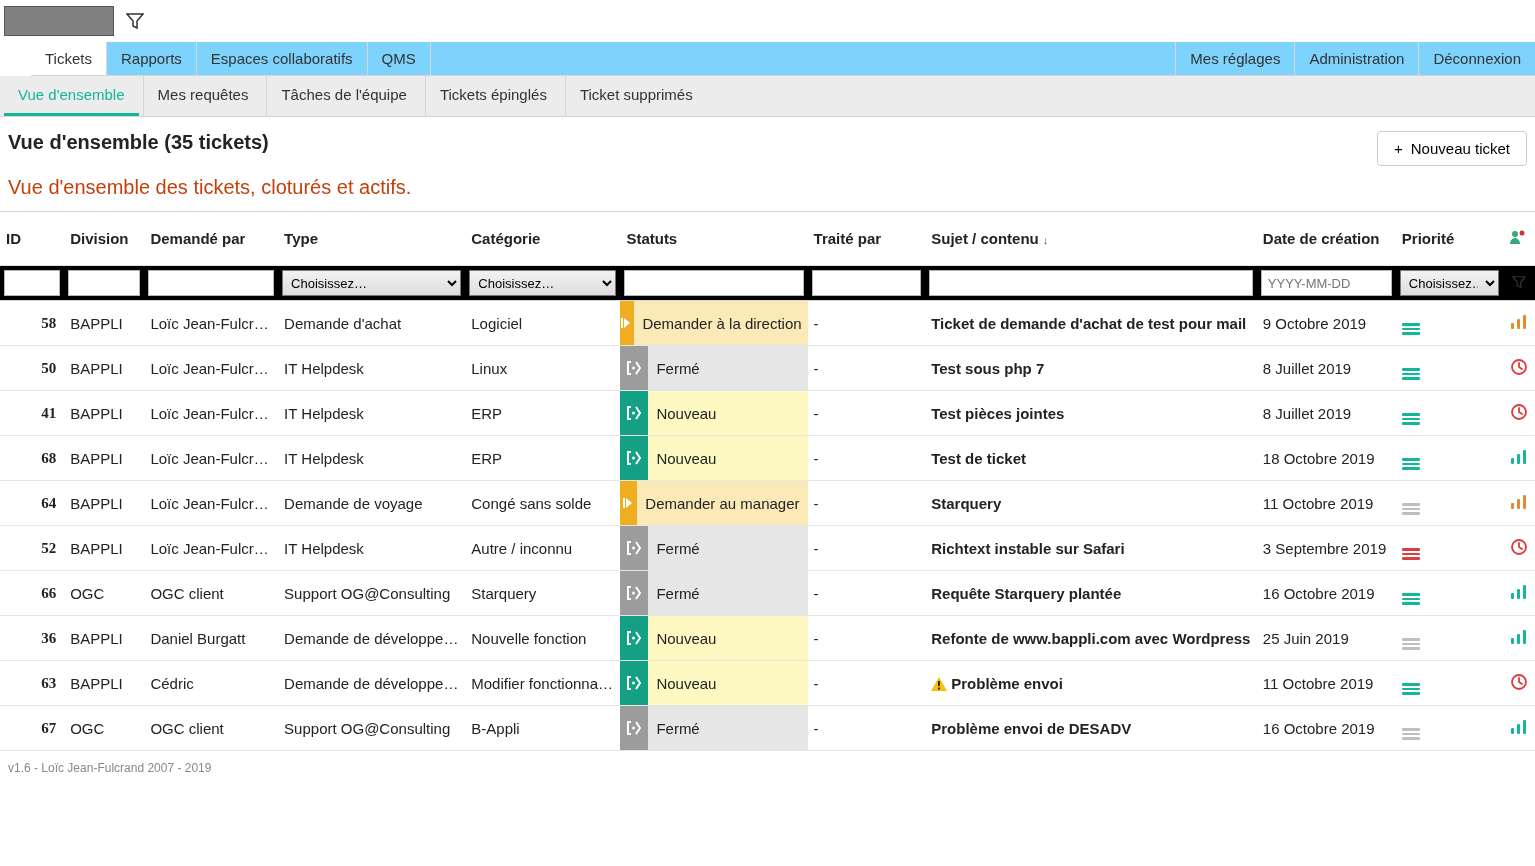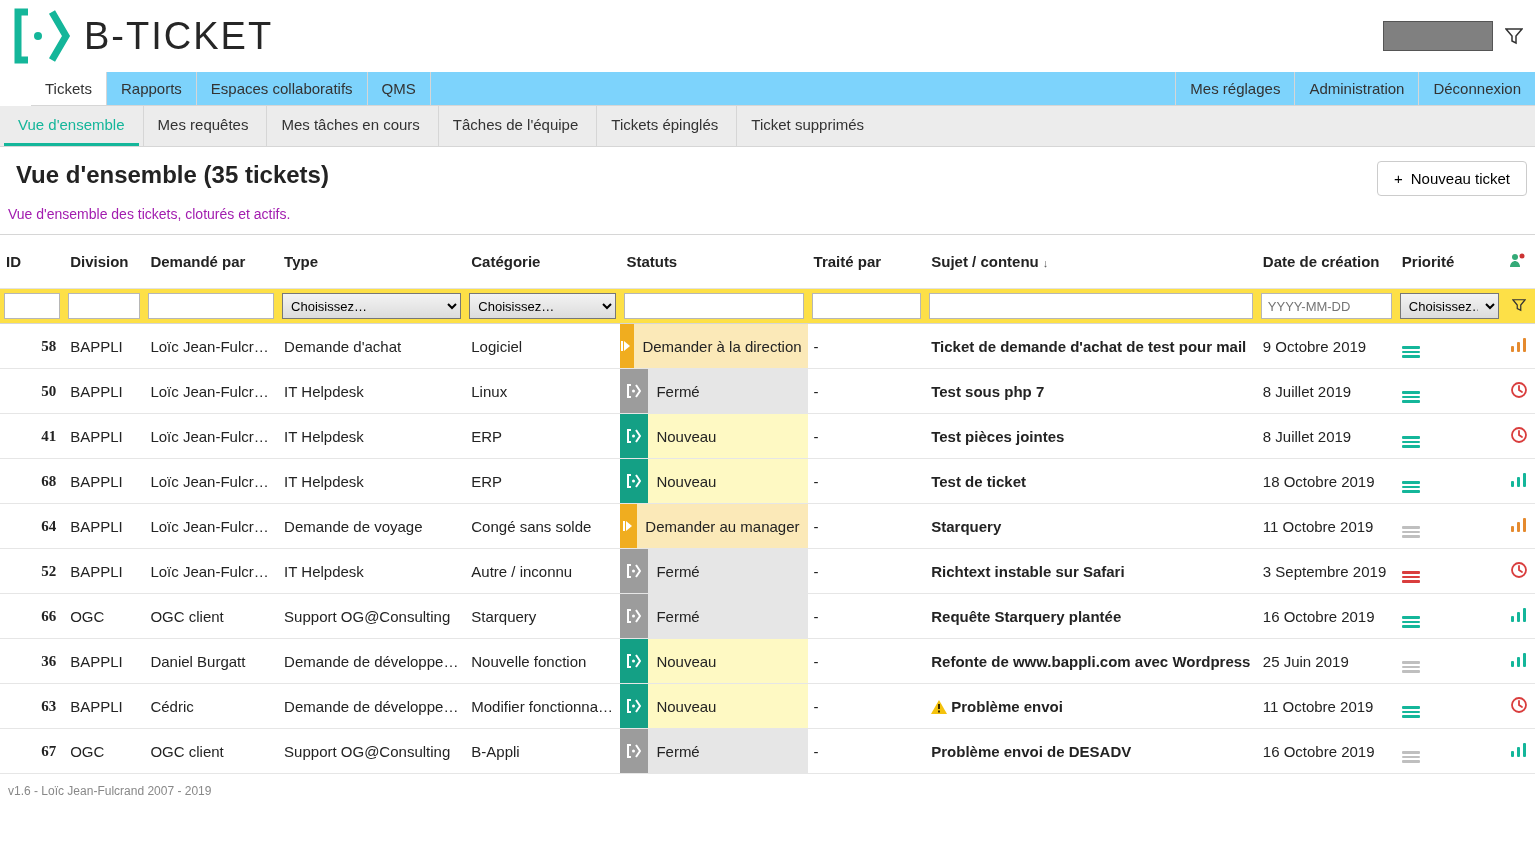--- a/index.html
+++ b/index.html
@@ -22,28 +22,28 @@
   .nav1 a.active { background:#ffffff; }
 
   
   .nav2 { display:flex; background:#ececec; border-bottom:1px solid #d6d6d6; padding:0 4px; gap:4px; }
   .nav2 a { display:block; padding:10px 14px; font-size:15px; color:#333; cursor:pointer; border-right:0px solid #d6d6d6;}
   .nav2 a + a { border-left:1px solid #d6d6d6; }
   .nav2 a.active { color:#14b69a; border-bottom:3px solid #14b69a; }
 
   
   .page-head { display:flex; justify-content:space-between; align-items:flex-start; padding:14px 8px 6px 8px; }
-  .page-title { font-size:24px; font-weight:700; color:#232323;margin-left:8px; }
-  .page-subtitle { padding:4px 8px 12px 8px; font-size:14px; color:#a21caf; }
+  .page-title { font-size:20px; font-weight:700; color:#232323; }
+  .page-subtitle { padding:4px 8px 12px 8px; font-size:20px; color:#c2410c; }
   .new-ticket { border:1px solid #ccc; background:#fff; border-radius:4px; padding:8px 16px; font-size:15px; cursor:pointer; display:flex; align-items:center; gap:8px; }
 
   
   table { width:100%; border-collapse:collapse; table-layout:fixed; }
   thead th { text-align:left; font-weight:700; font-size:15px; padding:17px 6px; border-top:1px solid #d6d6d6; border-bottom:1px solid #e3e3e3; background:#fff; white-space:nowrap; overflow:hidden; }
-  thead tr.filter-row td { padding:4px 4px; border-bottom:1px solid #d6d6d6; background:#fde047;margin-top:20px; }
+  thead tr.filter-row td { padding:4px 4px; border-bottom:1px solid #d6d6d6; background:#000000;margin-top:20px; }
   .filter-input { width:100%; height:26px; border:1px solid #b6b6b6; padding:0 6px; font-size:13px; background:#fff; }
   .filter-select { width:100%; height:26px; border:1px solid #777; background:linear-gradient(#f3f3f3,#dcdcdc); font-size:13px; padding:0 4px; }
   tbody td { padding:0 6px; height:44px; border-bottom:1px solid #e6e6e6; font-size:15px; vertical-align:middle; white-space:nowrap; overflow:hidden; text-overflow:ellipsis; }
   tbody td.id { text-align:right; font-weight:700; padding-right:8px;font-family:Liberation Serif, serif;}
   tbody td.subject { font-weight:700; }
   tbody td.status-cell { padding:0; }
   .status-wrap { display:flex; height:44px; align-items:stretch; }
   .status-icon { width:28px; display:flex; align-items:center; justify-content:center; color:#fff; }
   .status-label { flex:1; display:flex; align-items:center; padding:0 8px; }
   .st-gray  .status-icon { background:#9c9c9c; } .st-gray  .status-label  { background:#e6e6e6; }
@@ -68,30 +68,20 @@
   col.c-cat{width:145px;} col.c-stat{width:175px;} col.c-trait{width:110px;} col.c-subj{width:310px;}
   col.c-date{width:130px;} col.c-prio{width:100px;} col.c-extra{width:30px;}
 
   .sort-ind { font-size:11px; color:#555; margin-left:4px;}
   .hdr-extra-icon { width:16px;height:16px; display:inline-block;}
 </style>
 </head>
 <body>
 
 <div class="topbar">
-  <div class="logo-wrap">
-    <span class="logo-glyph">
-      <svg viewBox="0 0 60 60" width="60" height="60">
-        <path d="M16 6 H6 V54 H16" stroke="#14b69a" stroke-width="7" fill="none"></path>
-        <circle cx="26" cy="30" r="4" fill="#14b69a"></circle>
-        <path d="M40 6 L54 30 L40 54" stroke="#14b69a" stroke-width="7" fill="none" stroke-linejoin="miter"></path>
-      </svg>
-    </span>
-    <span class="logo-text">B-TICKET</span>
-  </div>
   <div class="top-right">
     <div class="top-right-box"></div>
     <span class="filter-icon-top">
       <svg viewBox="0 0 18 18" width="18" height="18">
           <path d="M1 2 H17 L11 9 V16 L7 14 V9 Z" fill="none" stroke="#333" stroke-width="1.5"></path>
         </svg>
     </span>
   </div>
 </div>
 
@@ -102,21 +92,20 @@
   <a>QMS</a>
   <div class="spacer"></div>
   <a class="right">Mes réglages</a>
   <a class="right">Administration</a>
   <a class="right">Déconnexion</a>
 </div>
 
 <div class="nav2">
   <a class="active">Vue d'ensemble</a>
   <a>Mes requêtes</a>
-  <a>Mes tâches en cours</a>
   <a>Tâches de l'équipe</a>
   <a>Tickets épinglés</a>
   <a>Ticket supprimés</a>
 </div>
 
 <div class="page-head">
   <div>
     <h1 class="page-title">Vue d'ensemble (35 tickets)</h1>
   </div>
   <button class="new-ticket">

